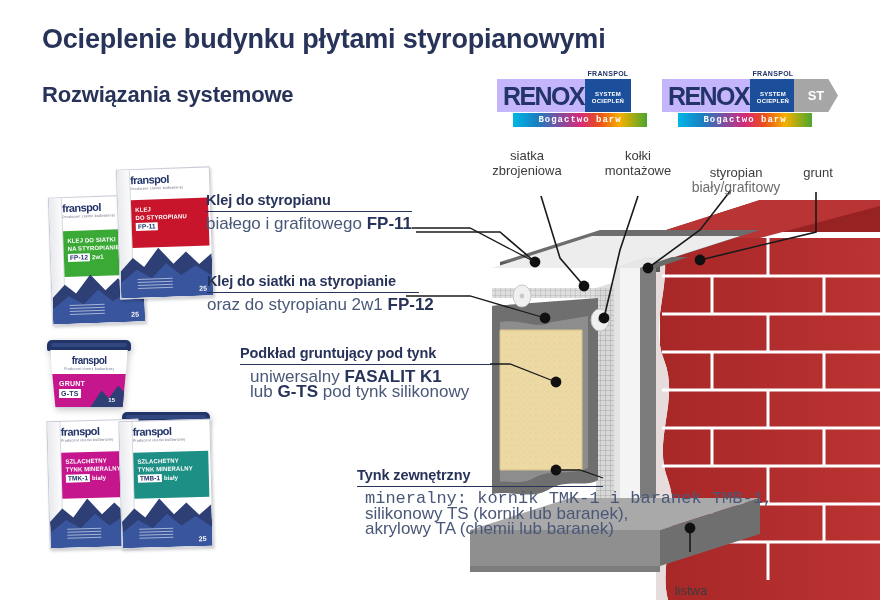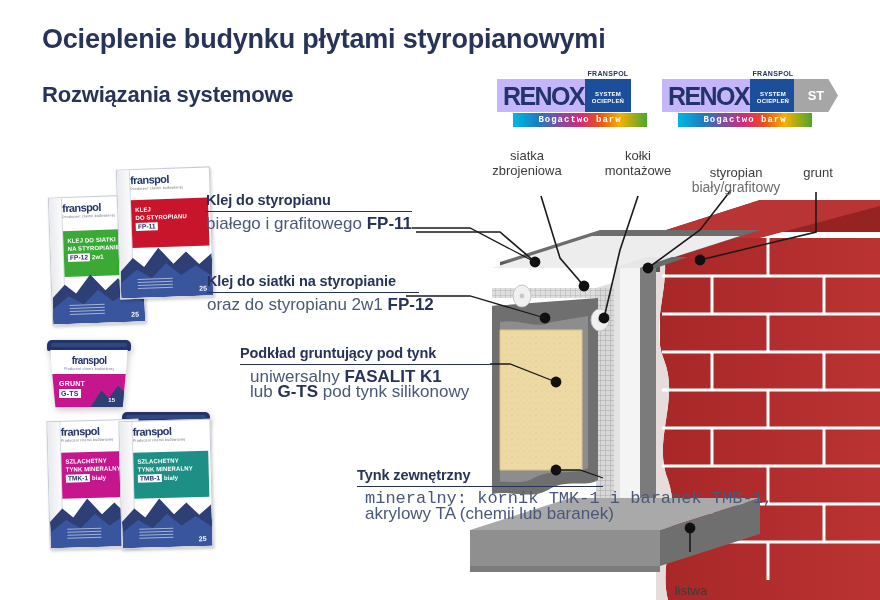--- a/index.html
+++ b/index.html
@@ -488,16 +488,17 @@
     </div>
     <div class="sub" style="padding-left:10px;">
       <span>lub </span><b>G-TS</b><span> pod tynk silikonowy</span>
     </div>
   </div>
 
   <div class="callout" style="left:357px;top:467px;width:246px;">
     <div class="ttl">Tynk zewnętrzny</div>
     <div class="rule"></div>
     <div class="sub" style="padding-left:8px;font-family:Liberation Mono, monospace;">mineralny: kornik TMK-1 i baranek TMB-1,</div>
+    <div class="sub" style="padding-left:8px;">silikonowy TS (kornik lub baranek),</div>
     <div class="sub" style="padding-left:8px;">akrylowy TA (chemii lub baranek)</div>
   </div>
 
 </div>
 
 </body></html>

